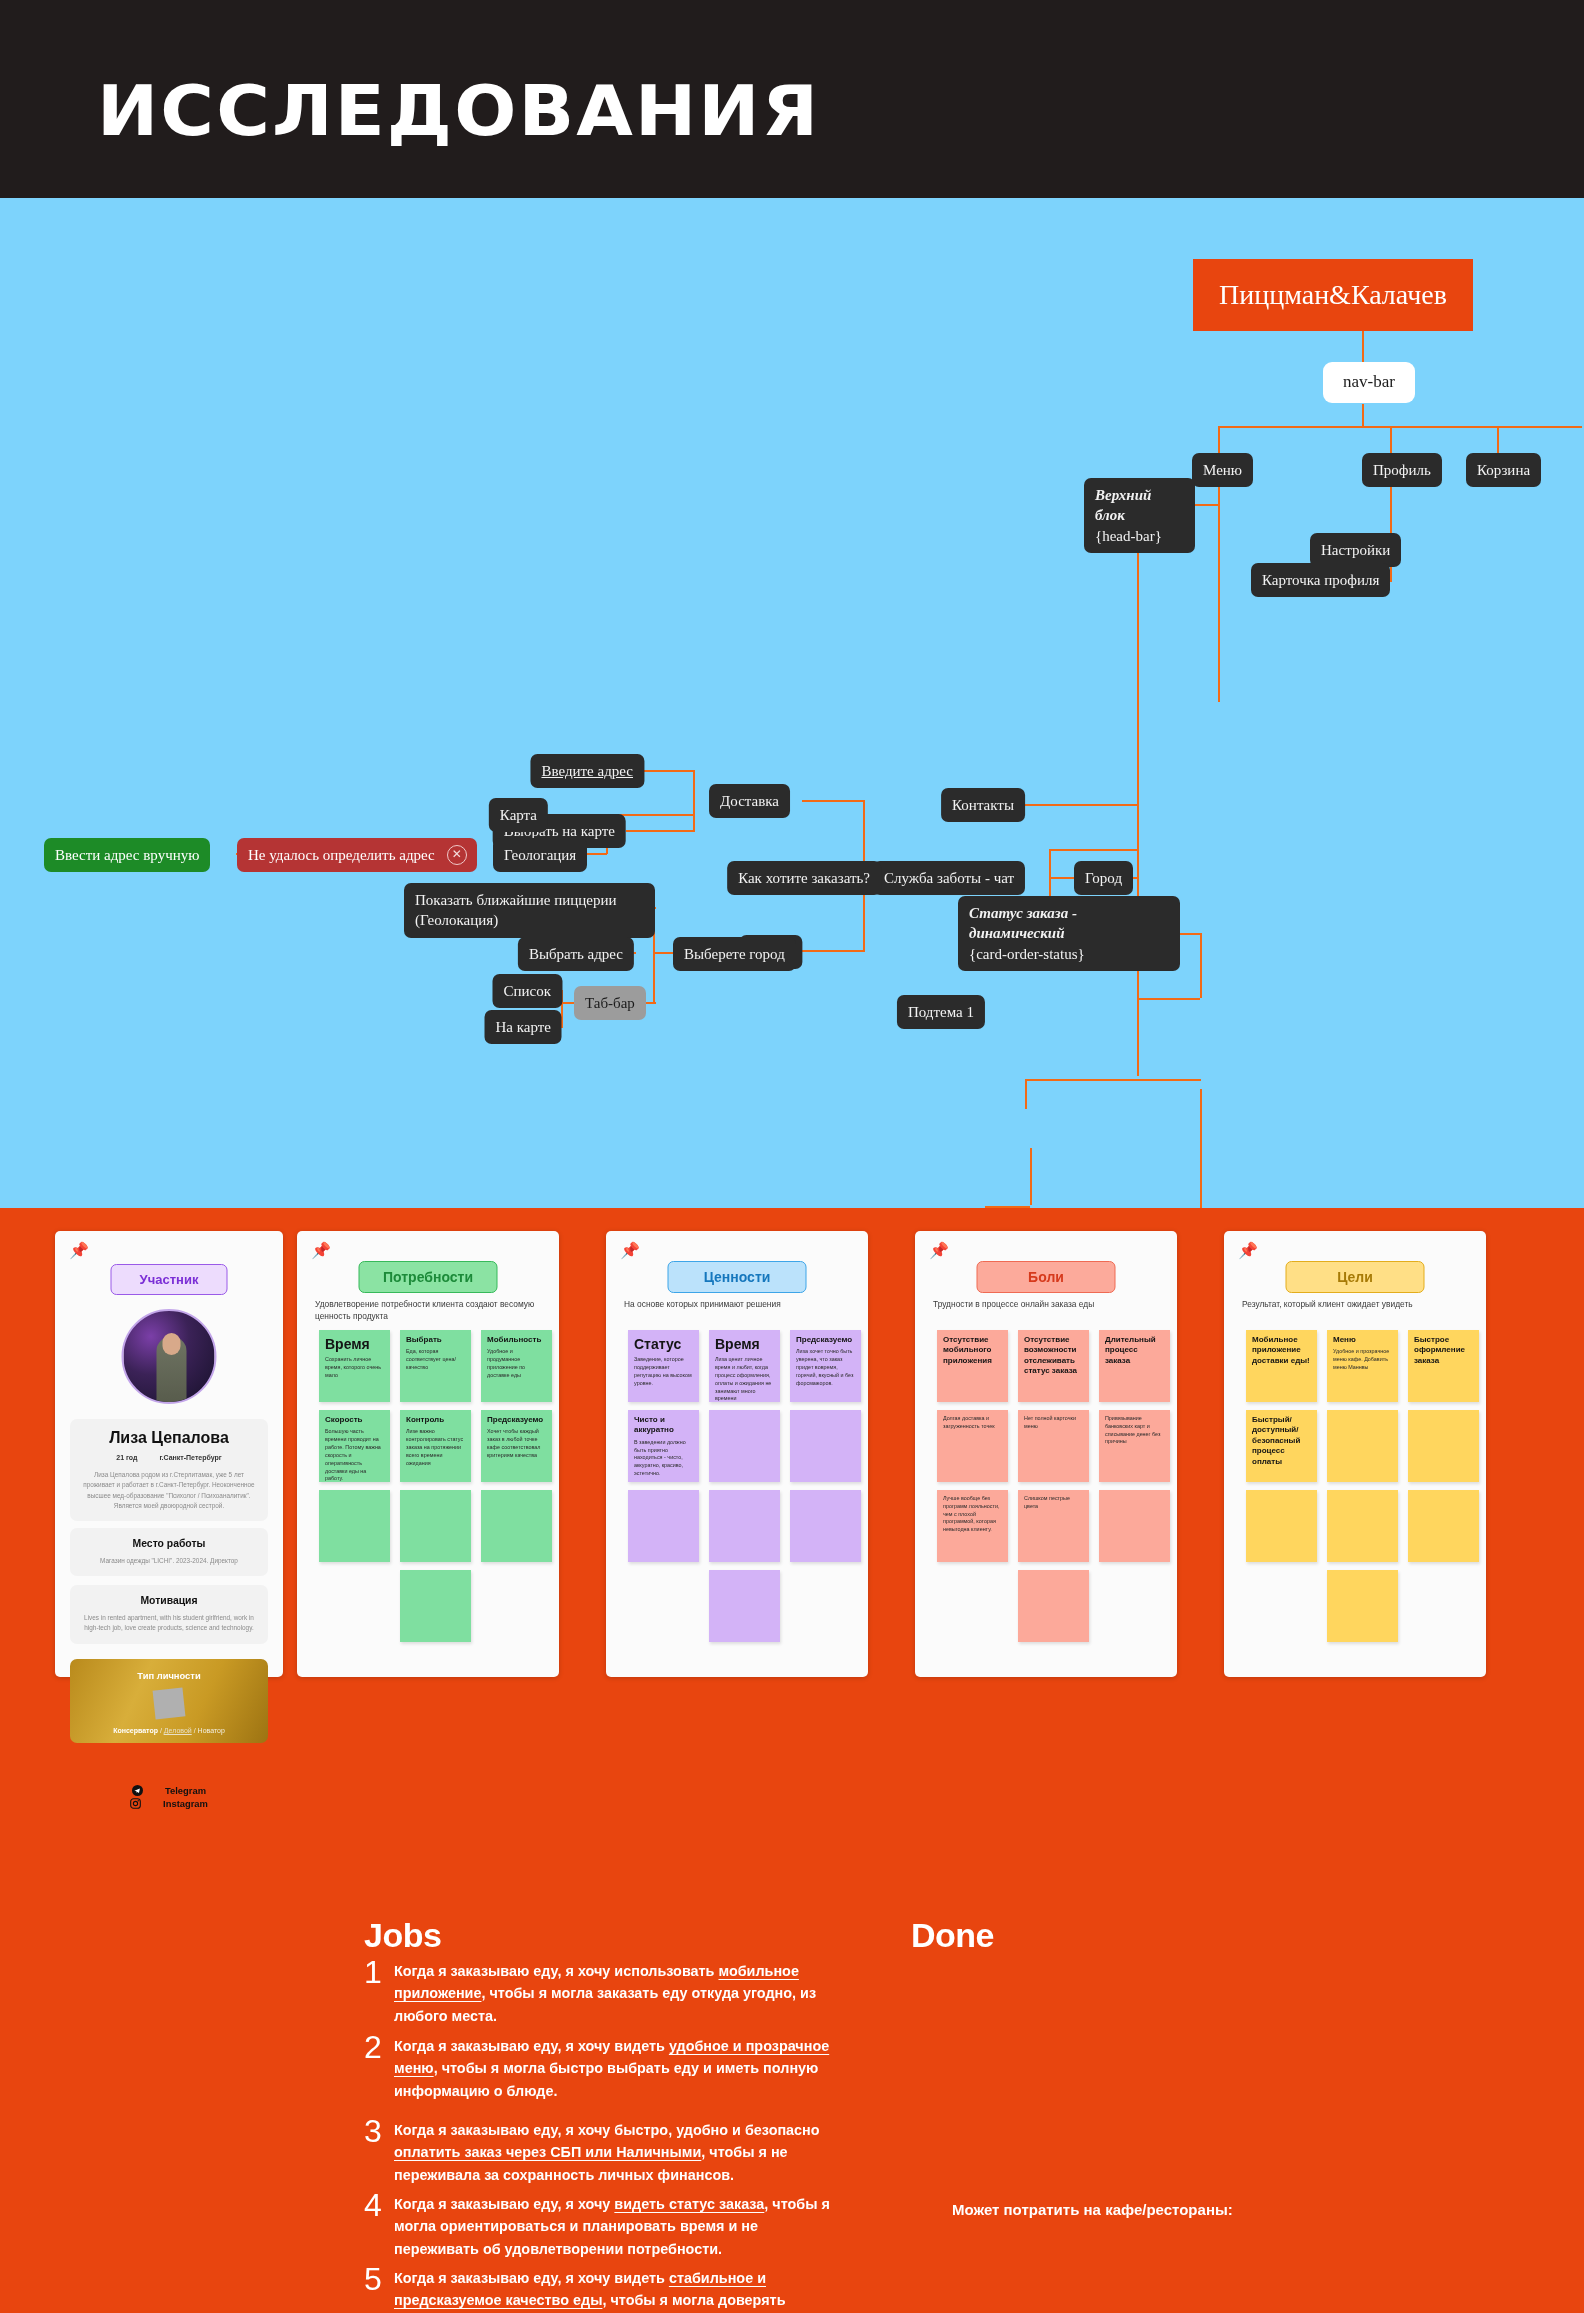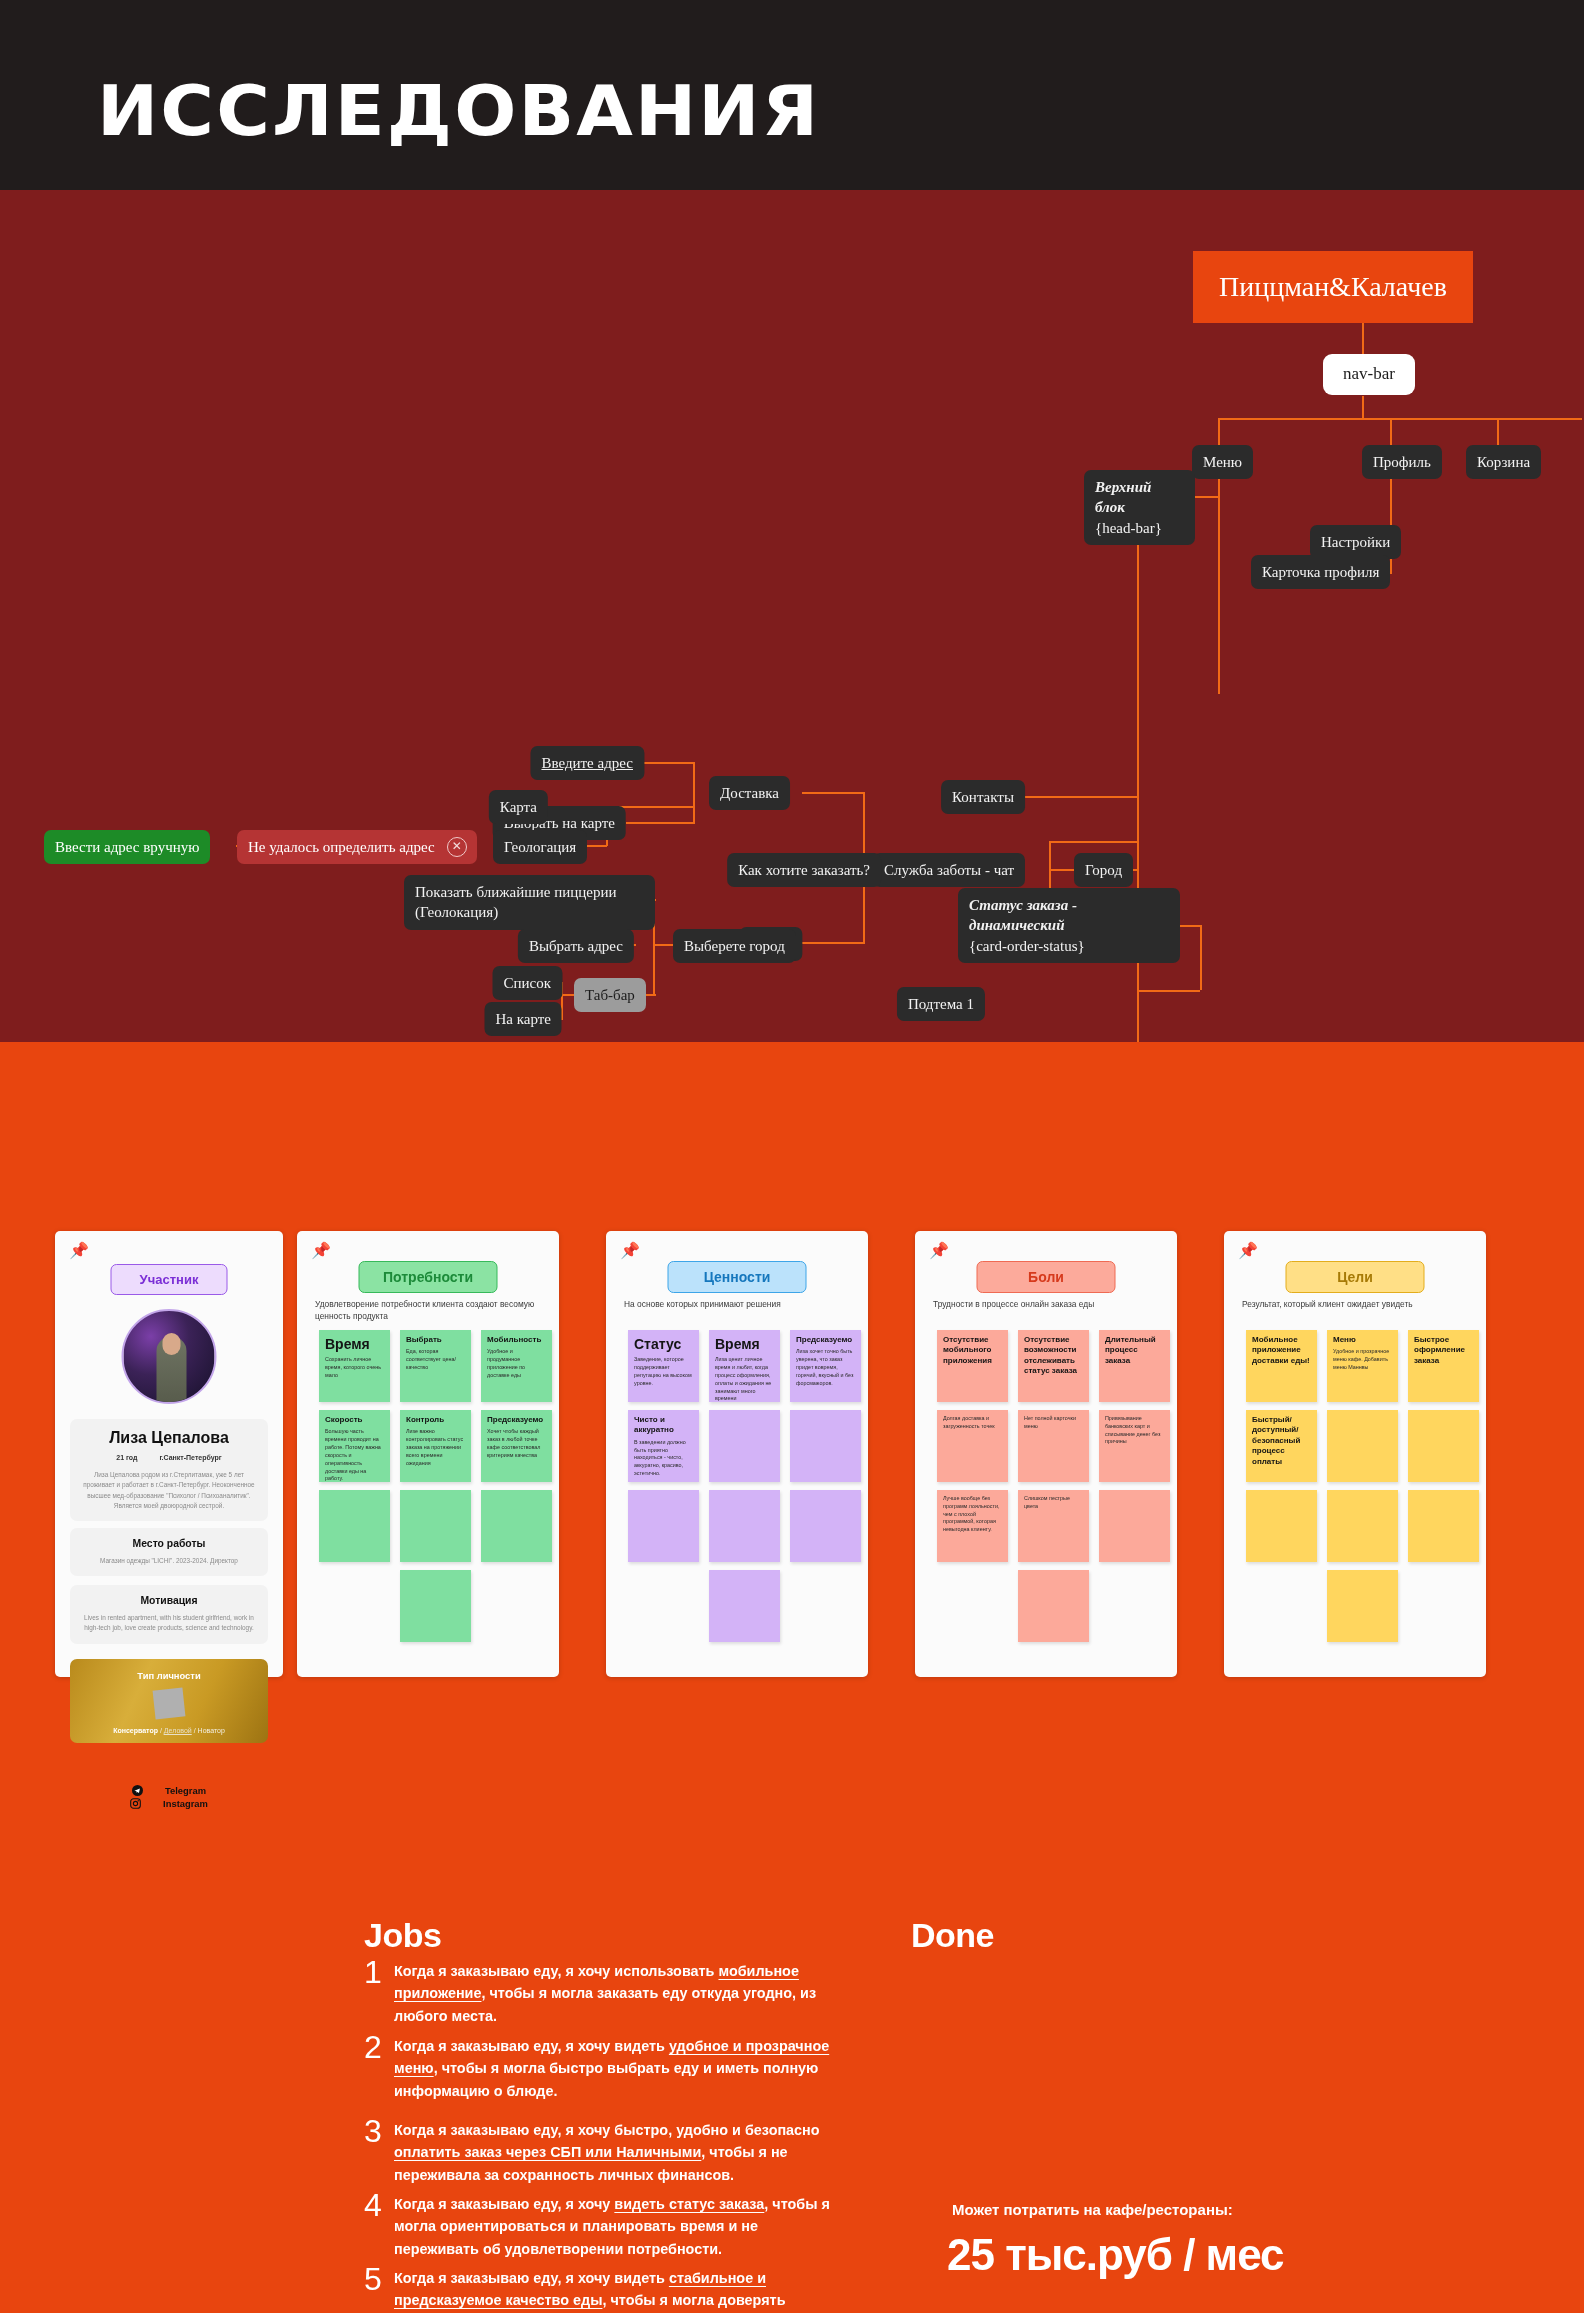--- a/index.html
+++ b/index.html
@@ -22,22 +22,22 @@
     font-size: 69px;
     font-weight: bold;
     letter-spacing: 2px;
     font-family: "DejaVu Sans", sans-serif;
     transform: scaleX(1.06);
     transform-origin: left center;
   }
 
   
   .diagram {
-    position: absolute; left: 0; top: 190px; width: 1584px; height: 852px;
-    background: #7f1d1d;
+    position: absolute; left: 0; top: 198px; width: 1584px; height: 1010px;
+    background: #7dd3fc;
     overflow: hidden;
   }
   .node {
     position: absolute;
     background: #2b2b2b;
     color: #f2f2f2;
     border-radius: 7px;
     font-family: "Liberation Serif", serif;
     font-size: 15px;
     padding: 7px 11px;
@@ -525,15 +525,14 @@
         <div class="job-text">Когда я заказываю еду, я хочу <u>видеть статус заказа</u>, чтобы я могла ориентироваться и планировать время и не переживать об удовлетворении потребности.</div>
       </div>
       <div class="job" style="left: 364px; top: 1059px;">
         <div class="job-num">5</div>
         <div class="job-text">Когда я заказываю еду, я хочу видеть <u>стабильное и предсказуемое качество еды</u>, чтобы я могла доверять заведению.</div>
       </div>
     </div>
 
   <div class="done-title" style="left:911px; top:708px;">Done</div>
   <div class="done-sub" style="left:952px; top:993px;">Может потратить на кафе/рестораны:</div>
-  <div class="done-amount" style="left:947px; top:1022px;">25 тыс.руб / мес</div>
 </div>
 
 
 </body></html>

